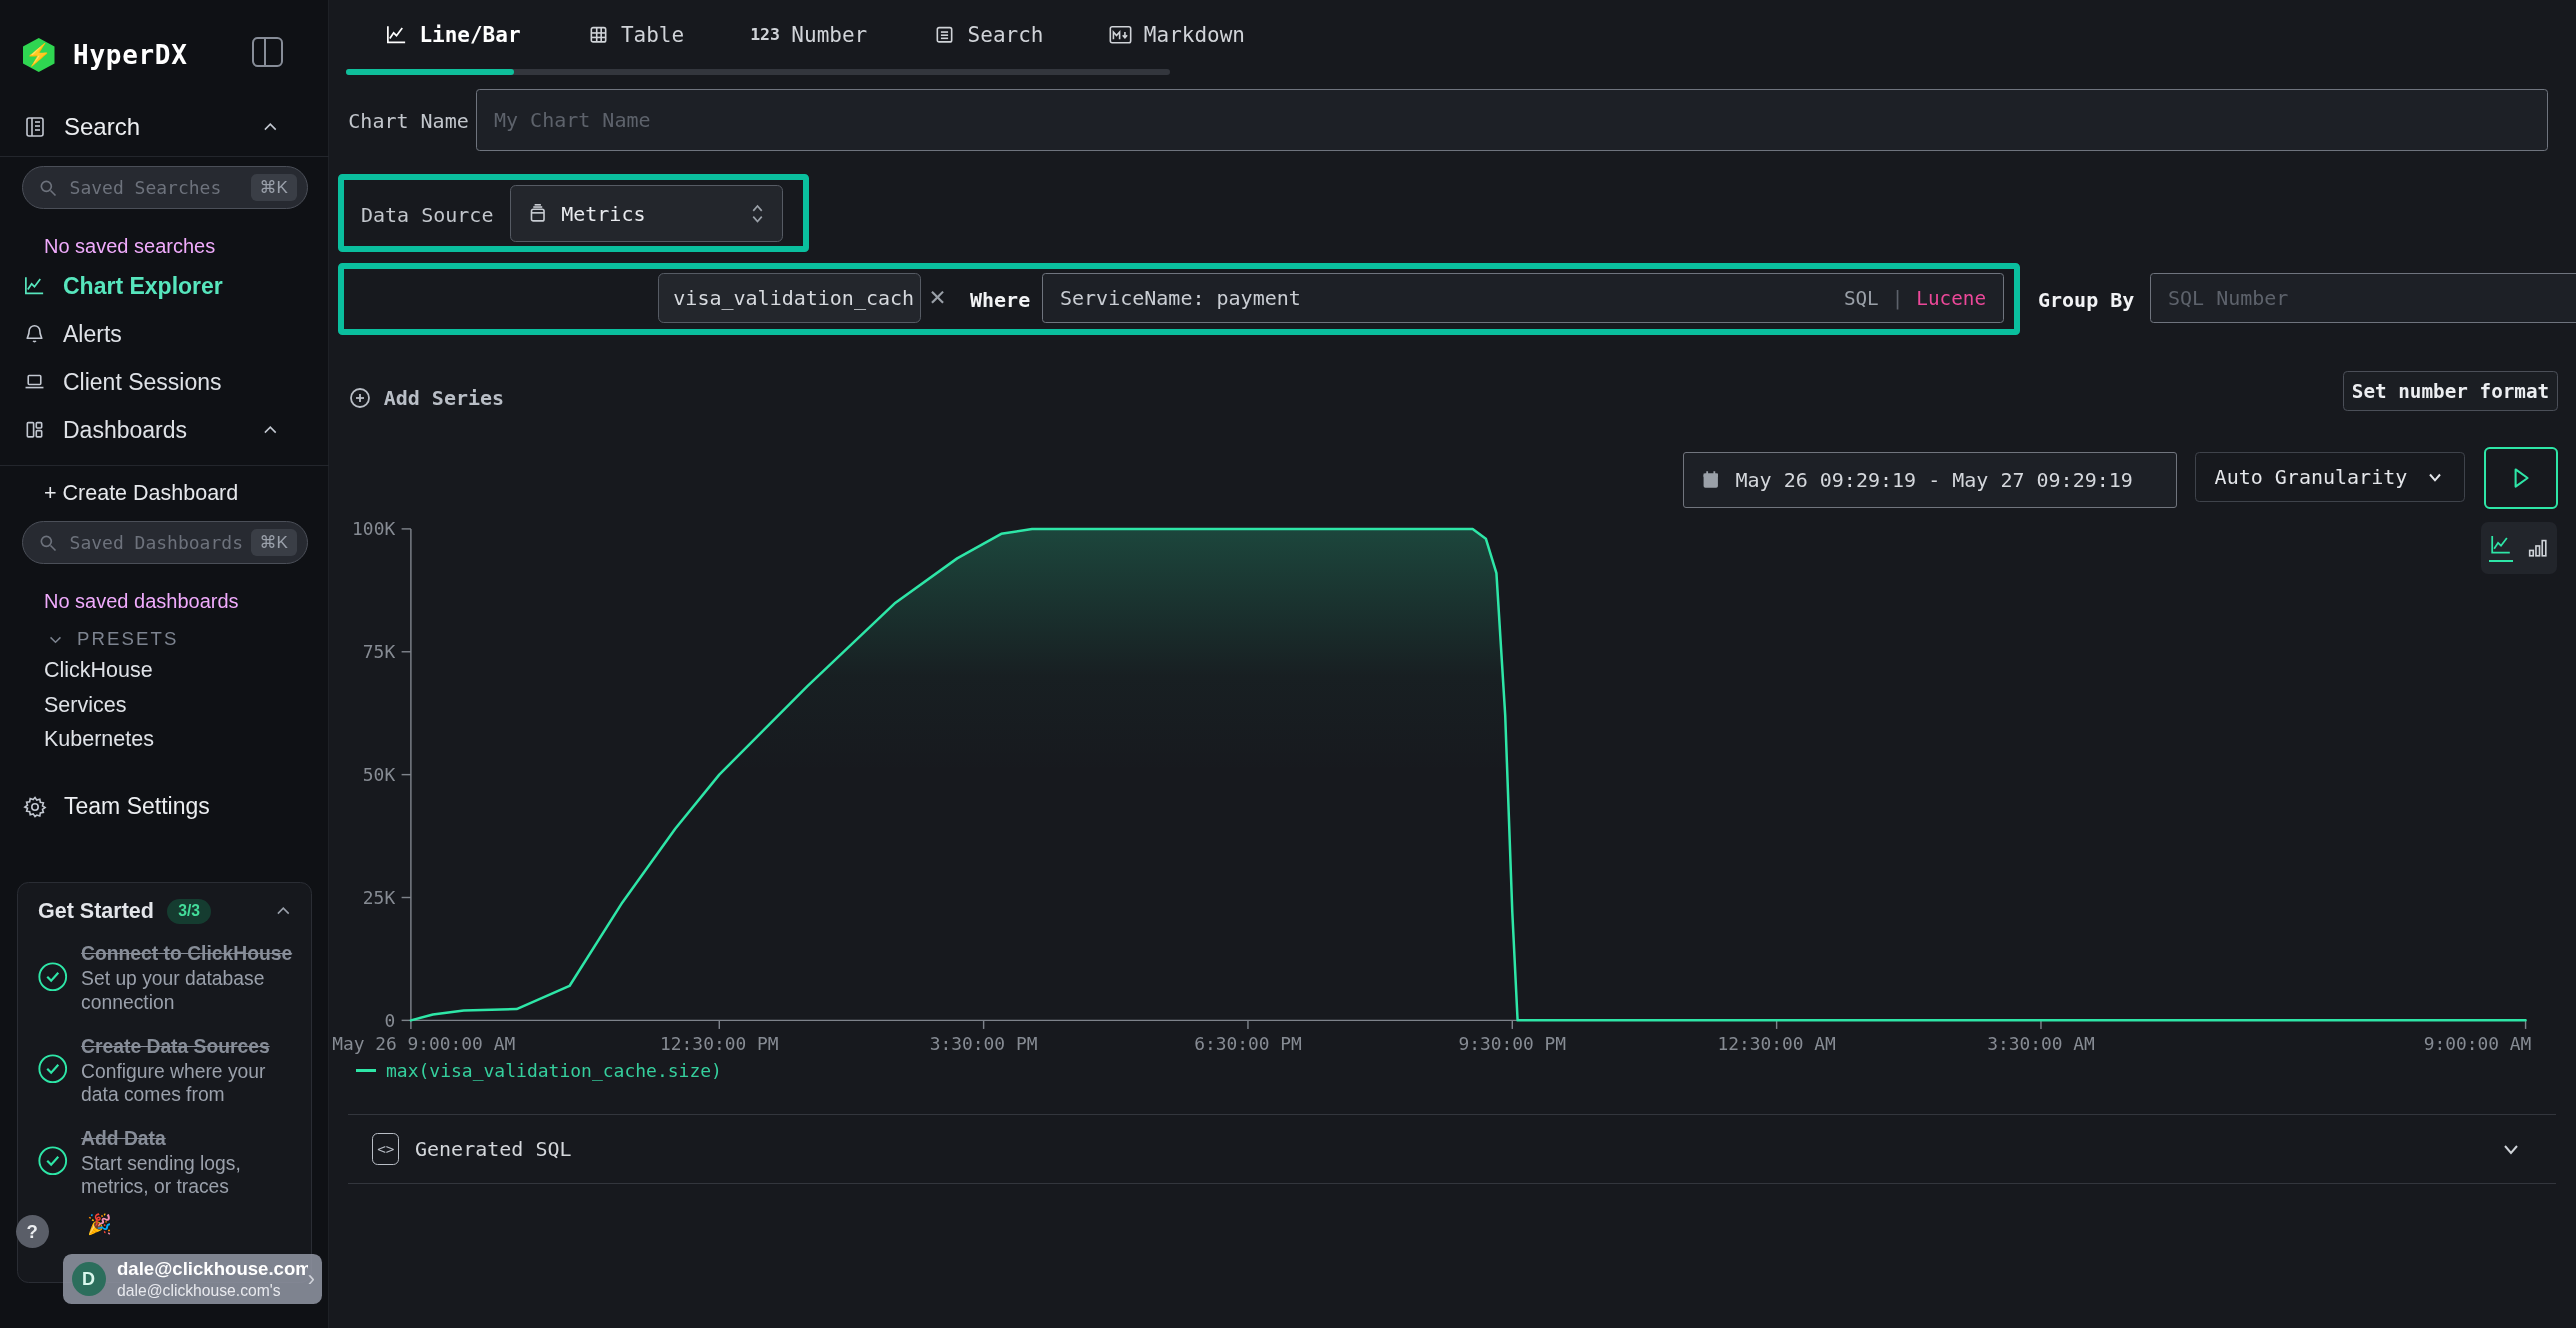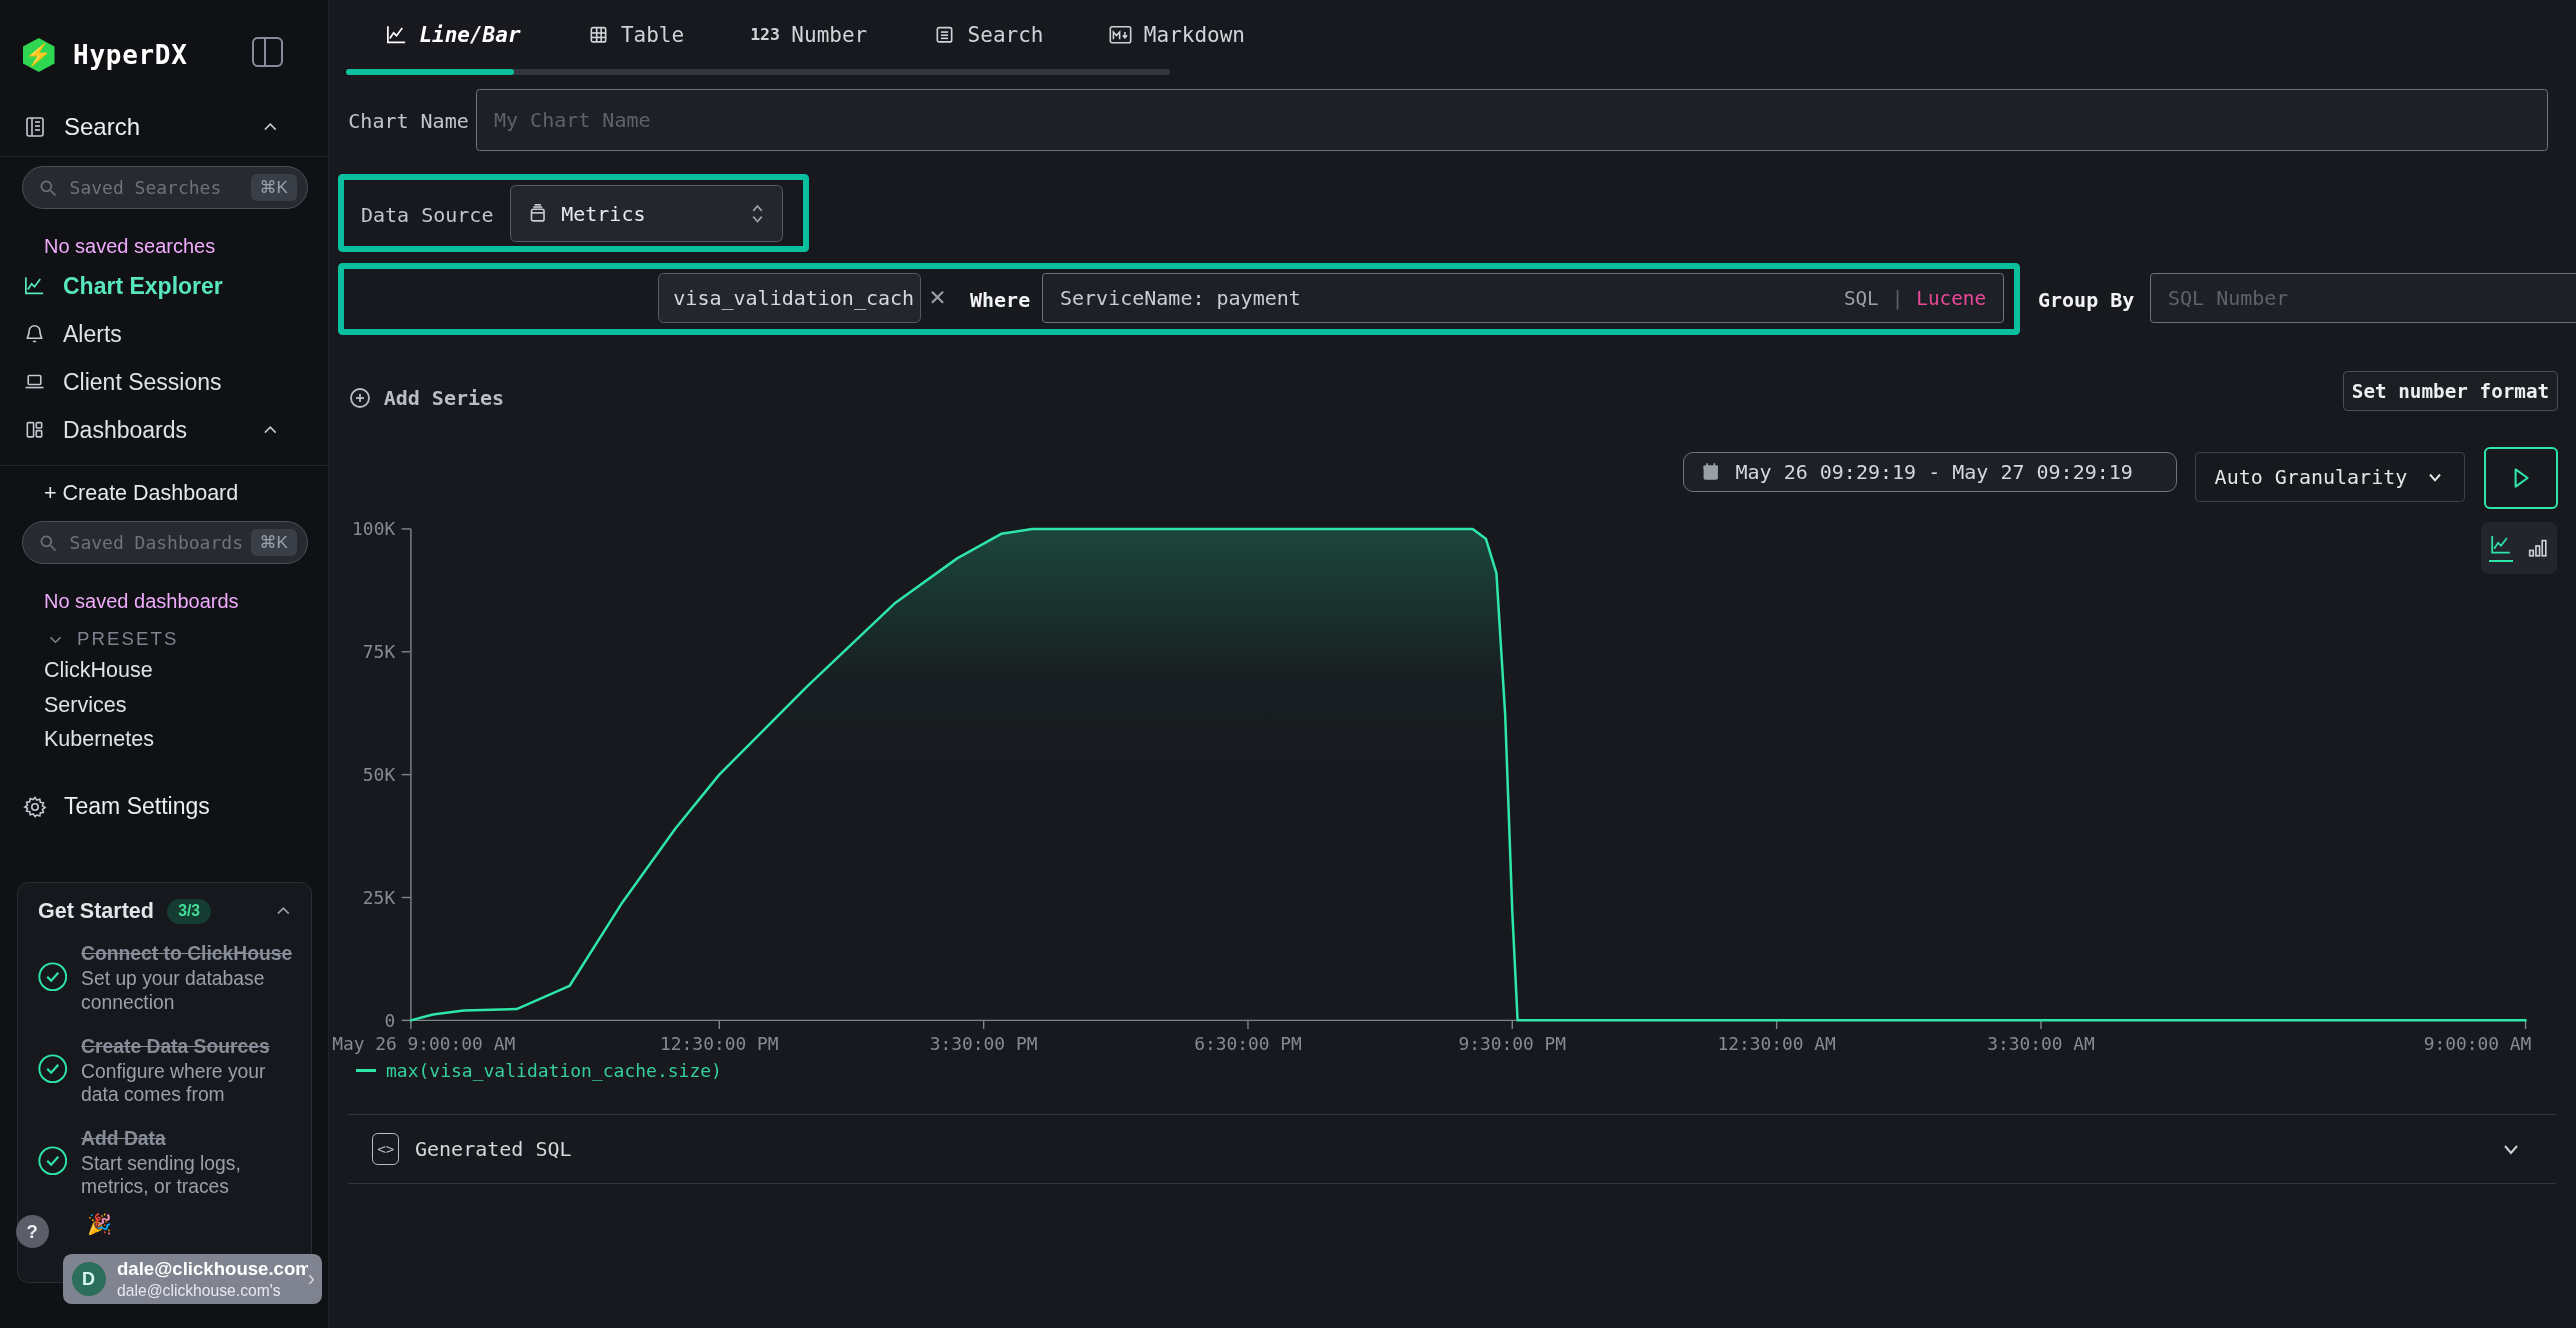--- a/index.html
+++ b/index.html
@@ -67,21 +67,21 @@
             display:flex; align-items:center; justify-content:center; }
   .user-texts { margin-left:11.4px; flex:1; overflow:hidden; }
   .user-name { color:#ffffff; font-weight:bold; font-size:18.6px; white-space:nowrap; }
   .user-org { color:#e8e9ee; font-size:15.7px; margin-top:1.4px; white-space:nowrap; }
   .user-chev { color:#d0d3da; font-size:21.5px; }
 
   
   #tabbar { position:absolute; left:0; top:0; width:2247px; height:72px; }
   .tabs { position:absolute; left:56px; top:0; height:69px; display:flex; align-items:center; gap:66px; }
   .tab { display:flex; align-items:center; gap:11.4px; color:#d0d3d8; font-size:21px; font-family:"DejaVu Sans Mono", monospace; }
-  .tab.active { color:#ffffff; font-weight:bold;font-style:italic; }
+  .tab.active { color:#ffffff; font-weight:bold; }
   .tab-underline { position:absolute; left:17px; top:69px; width:824px; height:5.7px; background:#33363d; border-radius:2.9px; }
   .tab-underline .teal { position:absolute; left:0; top:0; width:168px; height:5.7px; background:#0fbf9b; border-radius:2.9px; }
 
   
   .row-label { position:absolute; color:#c2c6cc; font-size:20px; font-family:"DejaVu Sans Mono", monospace; }
   .bold-label { color:#f2f3f5; font-weight:bold; }
   .inp { position:absolute; background:#1d2026; border:1.4px solid #6f747e; border-radius:3.6px;
          display:flex; align-items:center; padding:0 17px; font-family:"DejaVu Sans Mono", monospace; font-size:20px; }
   .inp .placeholder { color:#5d626b; }
   .inp .value { color:#c9cdd3; }
@@ -96,22 +96,22 @@
 
   .qlang { margin-left:auto; display:flex; gap:13px; font-size:19.3px; }
   .qlang .sql { color:#9aa0a8; } .qlang .pipe { color:#5d626b; } .qlang .lucene { color:#ec4899; }
 
   .ghost-btn { position:absolute; display:flex; align-items:center; gap:11.4px; color:#b9bec6;
                font-family:"DejaVu Sans Mono", monospace; font-weight:bold; font-size:20px; }
   .fmt-btn { position:absolute; left:2014px; top:371px; width:215px; height:40px; background:#1b1e23;
              border:1.4px solid #4b4f58; border-radius:4.3px; display:flex; align-items:center; justify-content:center;
              color:#eceef1; font-family:"DejaVu Sans Mono", monospace; font-weight:bold; font-size:19.3px; }
 
-  .date-box { position:absolute; left:1354px; top:452px; width:494px; height:40px; background:#1d2026;
-              border:1.4px solid #71757e; border-radius:10px; display:flex; align-items:center; padding:0 15.7px; gap:14.3px;
+  .date-box { position:absolute; left:1354px; top:452px; width:494px; height:56px; background:#1d2026;
+              border:1.4px solid #71757e; border-radius:3px; display:flex; align-items:center; padding:0 15.7px; gap:14.3px;
               color:#d4d7dc; font-family:"DejaVu Sans Mono", monospace; font-size:20px; }
   .gran-box { position:absolute; left:1866px; top:452px; width:270px; height:50px; background:#17191e;
               border:1.4px solid #3f434b; border-radius:4.3px; display:flex; align-items:center; padding:0 18.6px;
               color:#e4e6ea; font-family:"DejaVu Sans Mono", monospace; font-size:20px; }
   .play-btn { position:absolute; left:2155px; top:447px; width:74px; height:62px; border:2.1px solid #2ee6a7;
               border-radius:5.7px; background:#17191e; display:flex; align-items:center; justify-content:center; }
   .ctype-box { position:absolute; left:2152px; top:522px; width:76px; height:52px; background:#22252b;
                border-radius:7.2px; display:flex; align-items:center; justify-content:center; gap:14.3px; }
   .ctype-line { border-bottom:2.1px solid #2ee6a7; padding-bottom:3.6px; }
 

